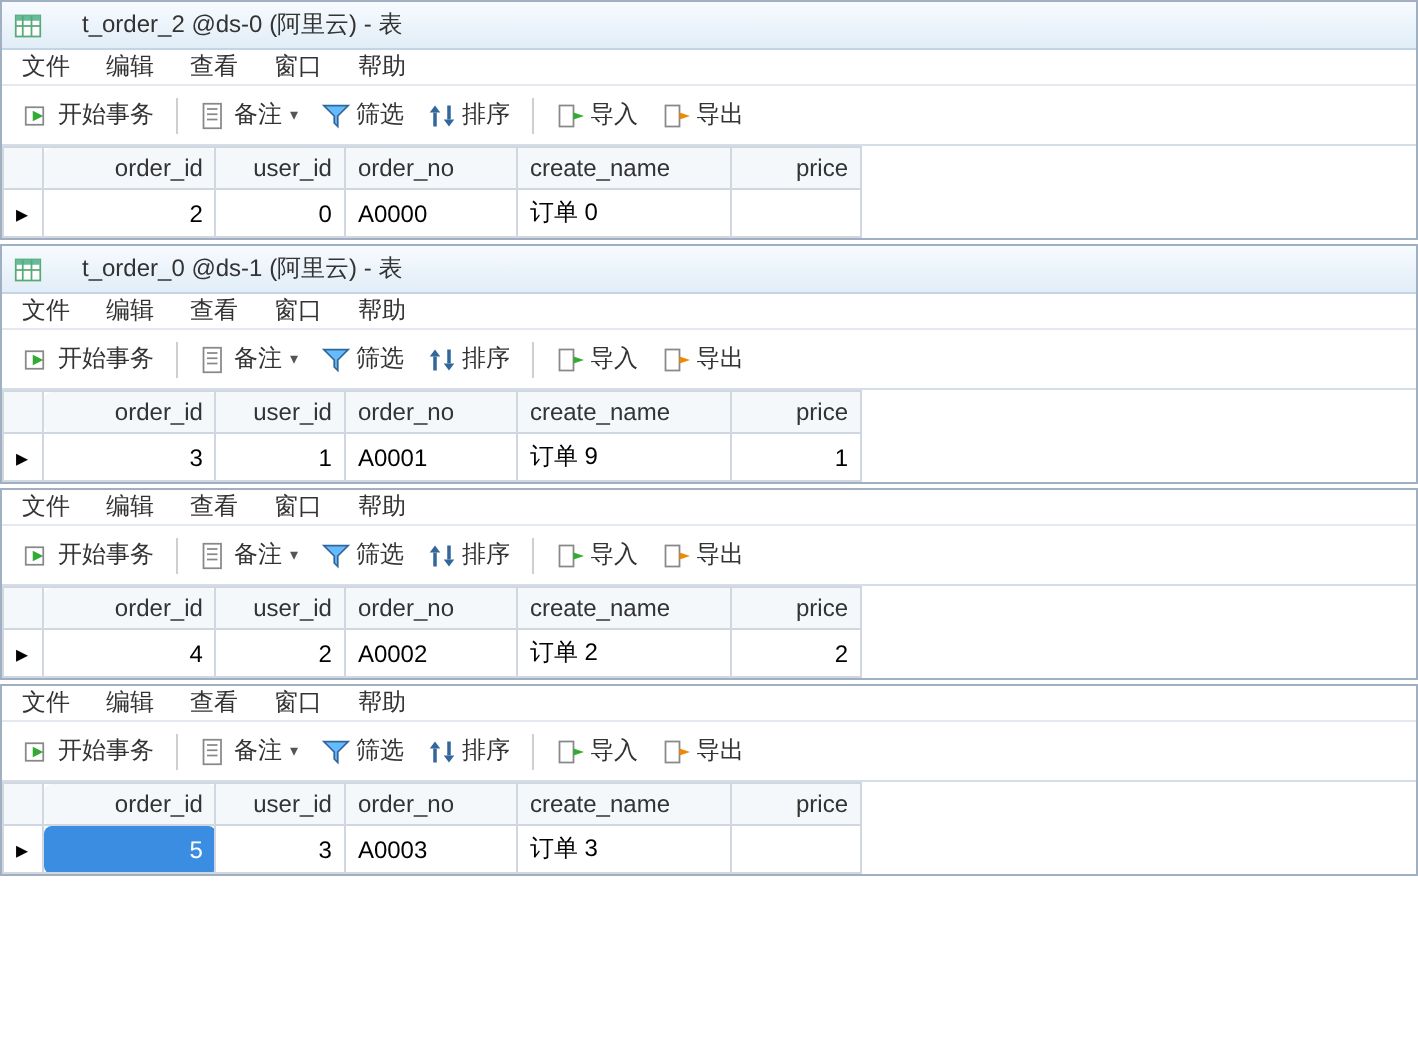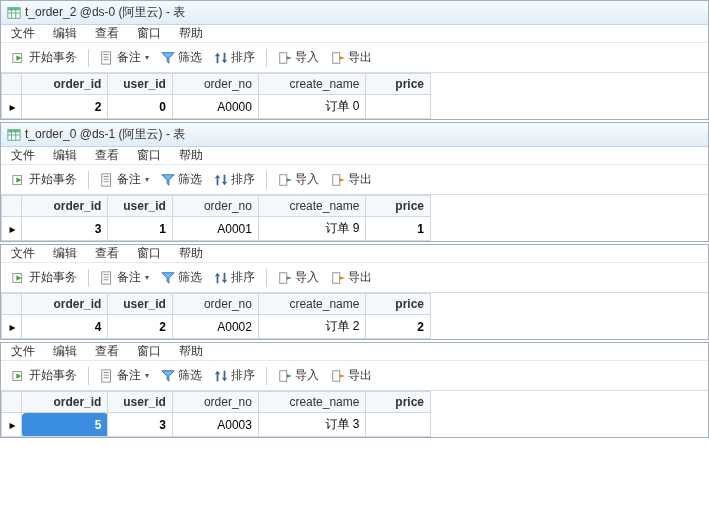--- a/index.html
+++ b/index.html
@@ -12,21 +12,21 @@
   .panel {
     border: 1px solid #a0b0c0;
     margin-bottom: 2px;
     background: #fff;
   }
   .title-bar {
     background: linear-gradient(to bottom, #f7fbff, #e1edf7);
     padding: 3px 6px;
     display: flex;
     align-items: center;
-    gap: 4px;
+    gap: 20px;
     border-bottom: 1px solid #c3d5e5;
     color: #333;
   }
   .title-icon {
     width: 14px; height: 14px;
     display:inline-block;
   }
   .menu-bar {
     display: flex;
     padding: 0 10px;
@@ -61,29 +61,29 @@
   .tb-icon { width:14px; height:14px; display:inline-block; }
   .dropdown-arrow { font-size: 8px; color:#555; margin-left:1px; }
   .grid {
     border-collapse: collapse;
     width: 430px;
   }
   .grid th, .grid td {
     border: 1px solid #d0d7e0;
     padding: 3px 6px;
     height: 20px;
-    text-align: right;
+    text-align: left;
     font-weight: normal;
     background:#fff;
   }
   .grid th {
     background: #f5f8fb;
     color:#333;
   }
-  .grid td.num, .grid th.num { text-align: right; font-weight: bold; }
+  .grid td.num, .grid th.num { text-align: right; }
   .row-marker {
     width:14px;
     border:1px solid #d0d7e0;
     background:#f5f8fb;
     text-align:center;
     color:#333;
     padding:0;
   }
   .row-marker-body {
     background:#f5f8fb;

